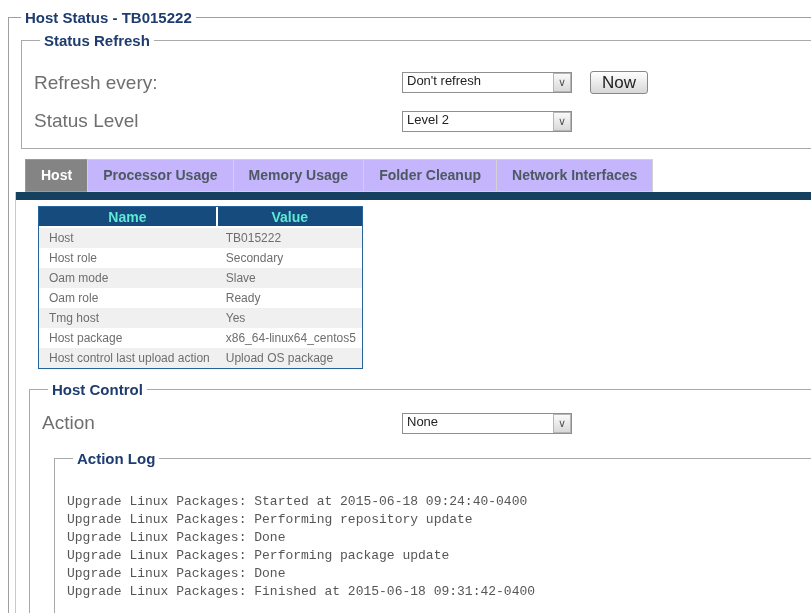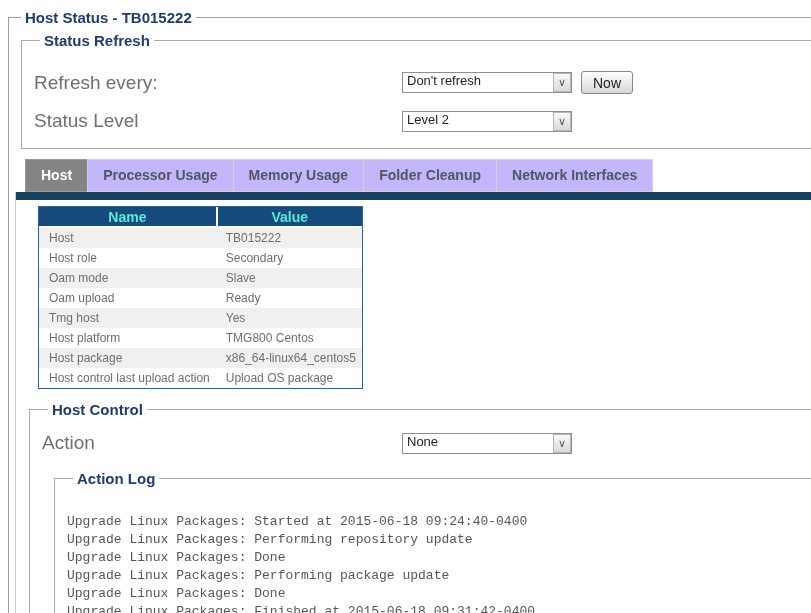--- a/index.html
+++ b/index.html
@@ -17,21 +17,21 @@
   .form-label.hc { width: 360px; }
 
   .select { display: inline-flex; width: 170px; height: 21px; border: 1px solid #8f8f8f;
             background: #fff; align-items: flex-start; justify-content: space-between;
             font-size: 13px; color: #222; cursor: default; flex: none; }
   .select .val { padding-left: 4px; white-space: nowrap; }
   .select .arrow-btn { width: 18px; height: 19px; margin: 0; border: 1px solid #b5b5b5;
             background: linear-gradient(#fafafa, #d9d9d9); display: flex; align-items: center;
             justify-content: center; font-size: 11px; color: #555; line-height: 1; }
 
-  .btn-now { margin-left: 9px; height: 23px; padding: 0 11px; font-size: 14px; color: #222;
+  .btn-now { margin-left: 18px; height: 23px; padding: 0 11px; font-size: 17px; color: #222;
             background: linear-gradient(#fefefe, #d7d7d7); border: 1px solid #878787;
             border-radius: 3px; font-family: "Liberation Sans", sans-serif; }
 
   .tabs { display: flex; margin: 10px 0 0 10px; position: relative; }
   .tab { border: 1px solid #d2d2d2; background: #c4b5fd; color: #4d5861; font-weight: bold;
          font-size: 14px; padding: 7px 15px 8px 15px; margin-left: -1px; white-space: nowrap; cursor: pointer; }
   .tab:first-child { margin-left: 0; }
   .tab.active { background: #848484; color: #fff; border-color: #9a9a9a; }
 
   .tab-panel { margin-left: 0; border-left: 1px solid #c9c9c9; padding-bottom: 60px; min-height: 430px; }
@@ -106,30 +106,26 @@
         </tr>
         <tr>
           <td>Host role</td>
           <td>Secondary</td>
         </tr>
         <tr>
           <td>Oam mode</td>
           <td>Slave</td>
         </tr>
         <tr>
-          <td>Oam upload</td>
+          <td>Oam role</td>
           <td>Ready</td>
         </tr>
         <tr>
           <td>Tmg host</td>
           <td>Yes</td>
-        </tr>
-        <tr>
-          <td>Host platform</td>
-          <td>TMG800 Centos</td>
         </tr>
         <tr>
           <td>Host package</td>
           <td>x86_64-linux64_centos5</td>
         </tr>
         <tr>
           <td>Host control last upload action</td>
           <td>Upload OS package</td>
         </tr>
       </tbody>

